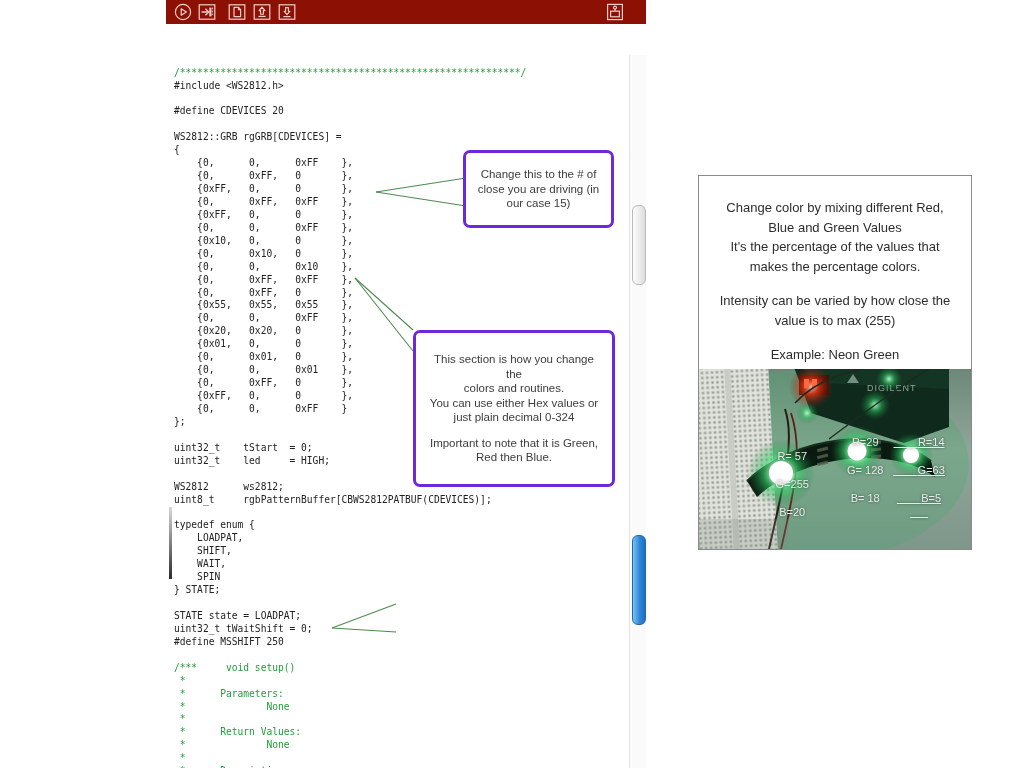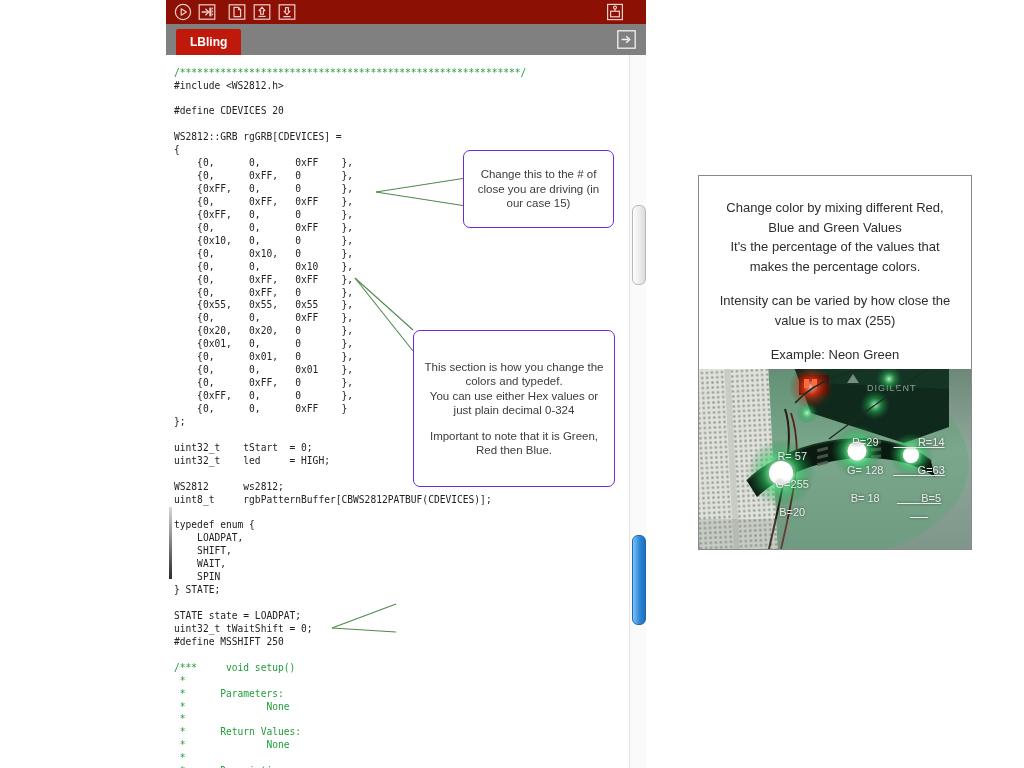--- a/index.html
+++ b/index.html
@@ -75,21 +75,21 @@
   }
   .sb-thumb.blue {
     background:linear-gradient(to right,#7cc2f5,#2f86d8 55%,#1d6fc0);
     border:1px solid #2169ae;
   }
 
   
   .callout {
     position:absolute; box-sizing:border-box;
     background:#ffffff;
-    border:1px solid #6d28d9;
+    border:3px solid #6d28d9;
     border-radius:7px;
     color:#3c3c3c;
     text-align:center;
     font-size:11.5px; line-height:14.5px;
     padding:8px 10px;
     display:flex; align-items:center; justify-content:center;
   }
   .callout p { margin:0; }
   .callout .gap { display:block; height:11px; }
   .leader { position:absolute; overflow:visible; }
@@ -180,31 +180,20 @@
       <div class="tb-btn" style="left:440px;">
         <svg width="18" height="18" viewBox="0 0 18 18">
           <rect x="1.6" y="1.4" width="14.8" height="15.2" fill="none" stroke="#f0cfca" stroke-width="1.2"></rect>
           <circle cx="9" cy="4.6" r="1.5" fill="none" stroke="#f0cfca" stroke-width="1.1"></circle>
           <path d="M9 6.1 L9 8.2" stroke="#f0cfca" stroke-width="1.1"></path>
           <rect x="4.6" y="8.2" width="8.8" height="5.6" fill="none" stroke="#f0cfca" stroke-width="1.2"></rect>
         </svg>
       </div>
     </div>
 
-    <div class="ide-tabbar">
-      <div class="tab-active">
-        <span>LBling</span>
-      </div>
-      <div class="tab-right-btn">
-        <svg width="19" height="19" viewBox="0 0 19 19">
-          <rect x="0.8" y="0.8" width="17.4" height="17.4" fill="none" stroke="#f2f2f2" stroke-width="1.3"></rect>
-          <path d="M4.6 9.5 L11.2 9.5 M9.2 6.2 L12.8 9.5 L9.2 12.8" fill="none" stroke="#f2f2f2" stroke-width="1.4" stroke-linejoin="round"></path>
-        </svg>
-      </div>
-    </div>
 
     <div class="code-area">
       <div class="gutter-mark" style="top:452px; height:72px;"></div>
       <pre class="code" id="code-block"><span class="cm">/***********************************************************/</span>
 #include &lt;WS2812.h&gt;
 
 #define CDEVICES 20
 
 WS2812::GRB rgGRB[CDEVICES] =
 {
@@ -279,21 +268,21 @@
     </p>
   </div>
 
   <svg class="leader" style="left:355px; top:278px; width:60px; height:75px;">
     <line x1="0" y1="0" x2="58" y2="52"></line>
     <line x1="0" y1="0" x2="58" y2="73"></line>
   </svg>
   <div class="callout" style="left:413px; top:330px; width:202px; height:157px;text-align:center;">
     <p>
       <span>This section is how you change the</span><br>
-      <span>colors and typedef.</span><br>
+      <span>colors and routines.</span><br>
       <span>You can use either Hex values or</span><br>
       <span>just plain decimal 0-324</span>
       <span class="gap"></span>
       <span>Important to note that it is Green,</span><br>
       <span>Red then Blue.</span>
     </p>
   </div>
 
   <svg class="leader" style="left:332px; top:600px; width:66px; height:34px;">
     <line x1="0" y1="28" x2="64" y2="4"></line>

